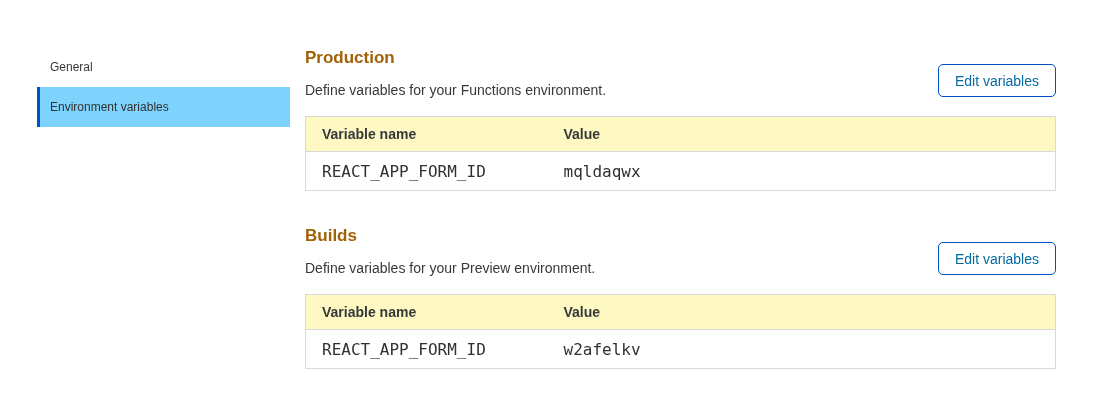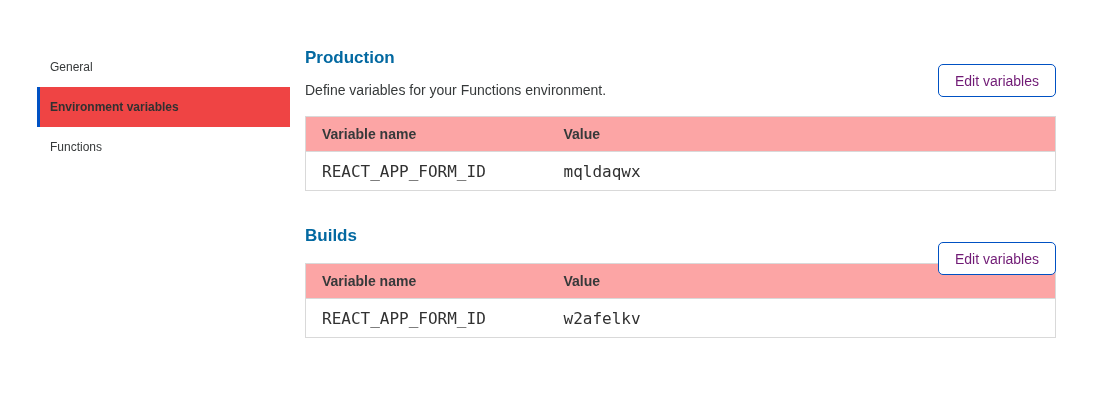--- a/index.html
+++ b/index.html
@@ -19,60 +19,60 @@
     height: 40px;
     display: flex; align-items: center;
     padding-left: 10px;
     border-left: 3px solid transparent;
     font-size: 12px;
     color: #36393a;
     cursor: pointer;
     white-space: nowrap;
   }
   .nav-item.selected {
-    background: #ef4444;
+    background: #7dd3fc;
     border-left-color: #0051c3;
-    font-weight: 700;
+    font-weight: 400;
     color: #313131;
   }
 
   
   .main { position: absolute; left: 305px; top: 48px; width: 751px; }
   .section { position: relative; }
   .section + .section { margin-top: 35px; }
   .section-title {
     margin: 0;
     font-size: 17px; font-weight: 600; line-height: 20px;
-    color: #0369a1;
+    color: #a16207;
   }
   .section-desc {
     margin: 14px 0 0 0;
     font-size: 14px; line-height: 17px;
     color: #36393a;
   }
   .edit-btn {
     position: absolute; top: 16px; right: 0;
     height: 33px; padding: 0 16px;
     background: #ffffff;
-    color: #701a75;
+    color: #0369a1;
     border: 1px solid #0051c3;
     border-radius: 5px;
     font-size: 14px;
     font-family: "Liberation Sans", sans-serif;
     cursor: pointer;
   }
   .env-table {
     margin-top: 17px;
     width: 100%;
     border-collapse: collapse;
     border: 1px solid #d9d9d9;
   }
   .env-table th {
     text-align: left;
-    background: #fca5a5;
+    background: #fef9c3;
     font-size: 14px; font-weight: 600;
     color: #36393a;
     height: 35px;
     padding: 0 16px;
     border-bottom: 1px solid #d9d9d9;
   }
   .env-table td {
     height: 39px;
     padding: 0 16px;
     font-family: "DejaVu Sans Mono", monospace;
@@ -81,21 +81,20 @@
     background: #ffffff;
   }
   .col-name { width: 242px; }
 </style>
 </head>
 <body>
 
 <nav class="sidebar">
   <div class="nav-item">General</div>
   <div class="nav-item selected">Environment variables</div>
-  <div class="nav-item">Functions</div>
 </nav>
 
 <main class="main">
 
   <section class="section">
     <h2 class="section-title">Production</h2>
     <p class="section-desc">Define variables for your Functions environment.</p>
     <button class="edit-btn">Edit variables</button>
     <table class="env-table">
       <thead>
@@ -108,20 +107,21 @@
         <tr>
           <td>REACT_APP_FORM_ID</td>
           <td>mqldaqwx</td>
         </tr>
       </tbody>
     </table>
   </section>
 
   <section class="section">
     <h2 class="section-title">Builds</h2>
+    <p class="section-desc">Define variables for your Preview environment.</p>
     <button class="edit-btn">Edit variables</button>
     <table class="env-table">
       <thead>
         <tr>
           <th class="col-name">Variable name</th>
           <th>Value</th>
         </tr>
       </thead>
       <tbody>
         <tr>

